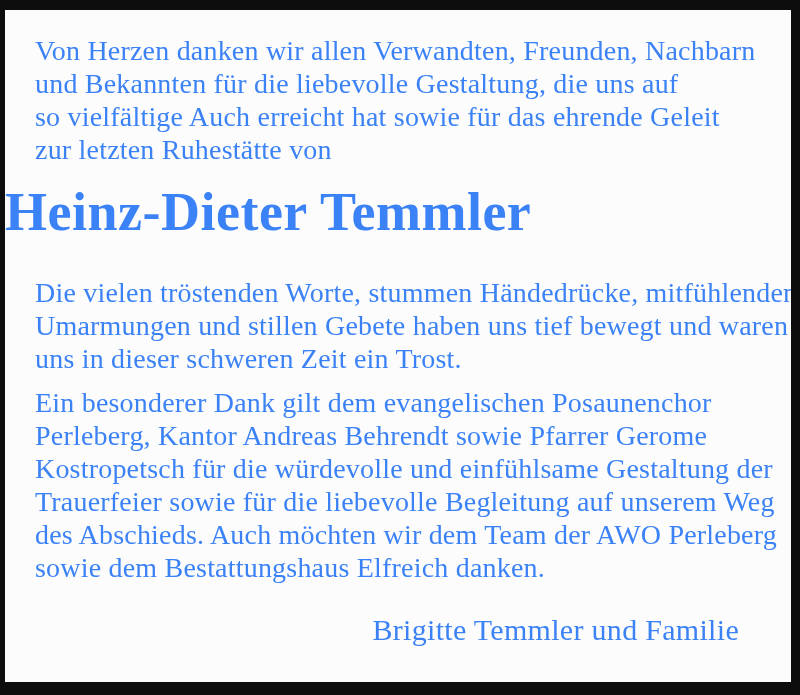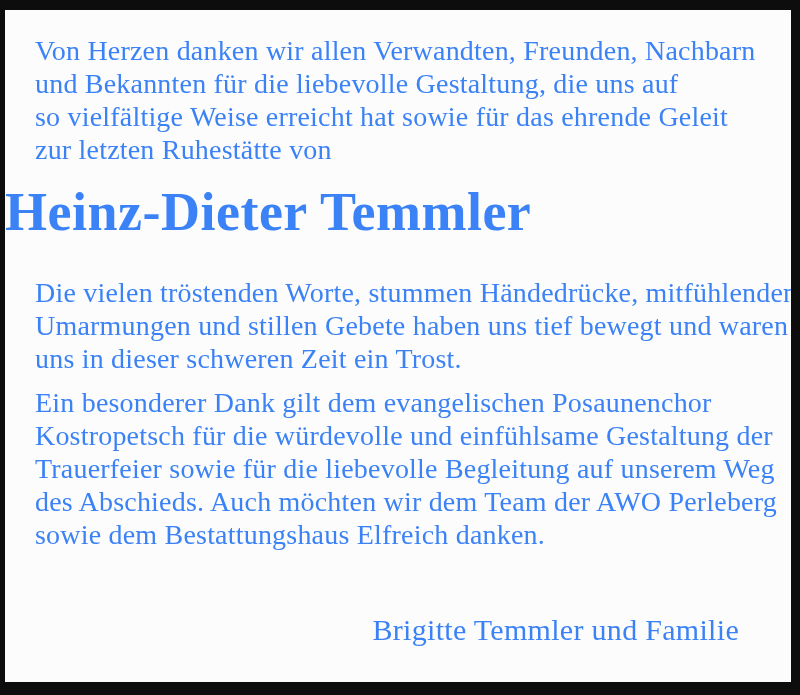--- a/index.html
+++ b/index.html
@@ -56,34 +56,35 @@
   }
 </style>
 </head>
 <body>
 
 <div class="page">
 
   <div class="para intro">
       <div>Von Herzen danken wir allen Verwandten, Freunden, Nachbarn</div>
       <div>und Bekannten für die liebevolle Gestaltung, die uns auf</div>
-      <div>so vielfältige Weise erreicht hat sowie für das ehrende Geleit</div>
+      <div>so vielfältige Auch erreicht hat sowie für das ehrende Geleit</div>
       <div>zur letzten Ruhestätte von</div>
     </div>
 
   <div class="deceased-name">Heinz-Dieter Temmler</div>
 
   <div class="para condolence">
       <div>Die vielen tröstenden Worte, stummen Händedrücke, mitfühlenden</div>
       <div>Umarmungen und stillen Gebete haben uns tief bewegt und waren</div>
       <div>uns in dieser schweren Zeit ein Trost.</div>
     </div>
 
   <div class="para thanks">
       <div>Ein besonderer Dank gilt dem evangelischen Posaunenchor</div>
+      <div>Perleberg, Kantor Andreas Behrendt sowie Pfarrer Gerome</div>
       <div>Kostropetsch für die würdevolle und einfühlsame Gestaltung der</div>
       <div>Trauerfeier sowie für die liebevolle Begleitung auf unserem Weg</div>
       <div>des Abschieds. Auch möchten wir dem Team der AWO Perleberg</div>
       <div>sowie dem Bestattungshaus Elfreich danken.</div>
     </div>
 
   <div class="signature">Brigitte Temmler und Familie</div>
 
 </div>
 

